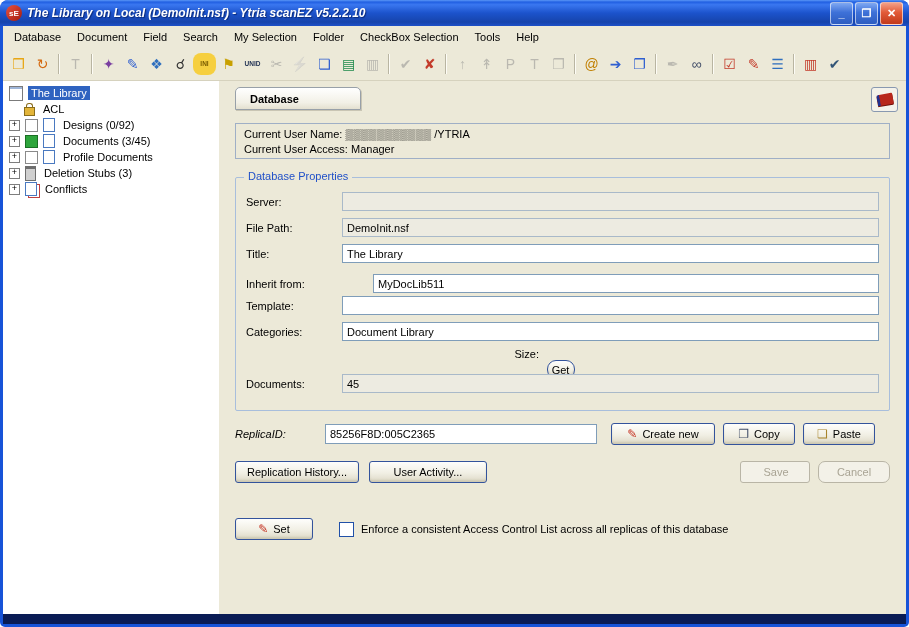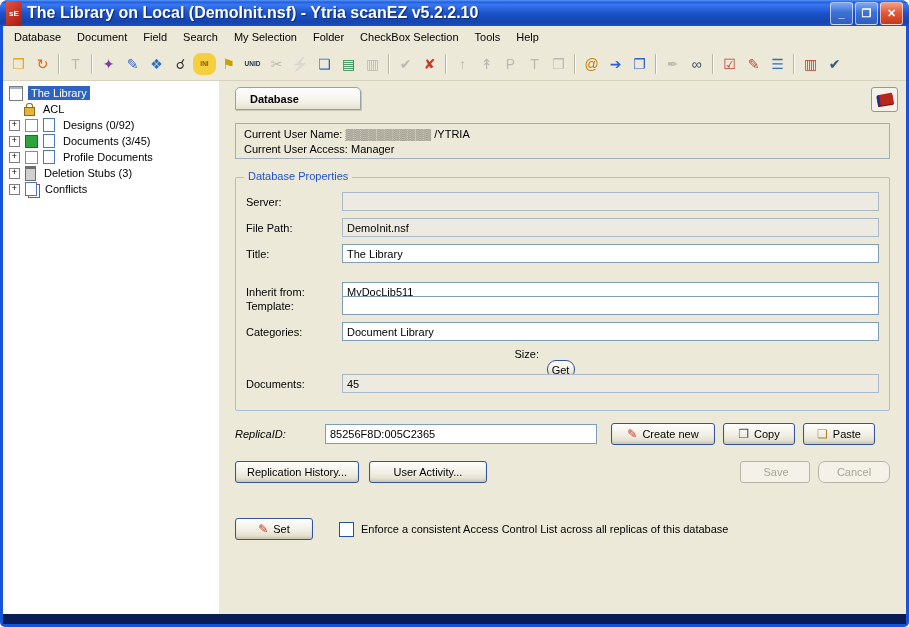--- a/index.html
+++ b/index.html
@@ -1,23 +1,23 @@
 <!DOCTYPE html>
 <html><head>
 <meta charset="utf-8">
 <style>
   html,body{margin:0;padding:0;background:#fff;}
   .window{width:909px;height:627px;position:relative;background:#1753D8;border-radius:8px 8px 5px 5px;overflow:hidden;
           font-family:"Liberation Sans",sans-serif;font-size:11px;color:#000;}
   
   .titlebar{height:26px;display:flex;align-items:center;padding:0 6px;gap:5px;border-radius:8px 8px 0 0;
             background:linear-gradient(180deg,#5A96F6 0%,#2160E2 8%,#3A77F0 18%,#1C53CC 50%,#1644AC 85%,#1D50C8 100%);}
-  .app-icon{width:16px;height:24px;border-radius:0;flex:none;display:flex;align-items:center;justify-content:center;
+  .app-icon{width:16px;height:16px;border-radius:8px;flex:none;display:flex;align-items:center;justify-content:center;
             background:linear-gradient(135deg,#E8503E,#A31D10);color:#fff;font-size:8px;font-weight:bold;}
-  .title{flex:1;color:#fff;font-weight:bold;font-size:16px;text-shadow:1px 1px 1px #0A2A7A;white-space:nowrap;overflow:hidden;}
+  .title{flex:1;color:#fff;font-weight:bold;font-size:12px;text-shadow:1px 1px 1px #0A2A7A;white-space:nowrap;overflow:hidden;font-style:italic;}
   .tbtns{display:flex;gap:2px;flex:none;}
   .tbtn{width:21px;height:21px;border-radius:3px;border:1px solid rgba(255,255,255,.6);display:flex;align-items:center;justify-content:center;
         color:#fff;font-size:11px;font-weight:bold;background:linear-gradient(180deg,#7FA8F2,#3E71D8 45%,#2E5DC0);}
   .tbtn.close{background:linear-gradient(180deg,#F2A088,#E25B38 45%,#C23A1A);}
   
   .wbody{position:absolute;top:26px;left:3px;right:3px;bottom:13px;background:#ECE9D8;display:flex;flex-direction:column;}
   .menubar{height:21px;display:flex;align-items:center;padding-left:3px;}
   .menu-item{padding:2px 8px;cursor:default;}
   .toolbar{height:29px;display:flex;align-items:center;padding:2px 4px;gap:1px;border-bottom:1px solid #D6D2BE;}
   .tbicon{width:23px;height:22px;display:flex;align-items:center;justify-content:center;font-size:14px;border-radius:3px;flex:none;}
@@ -218,21 +218,21 @@
             <input class="fld" disabled="" value="" style="">
           </div>
           <div class="prow" style="top:40px;">
             <span class="plabel">File Path:</span>
             <input class="fld" disabled="" value="DemoInit.nsf" style="">
           </div>
           <div class="prow" style="top:66px;">
             <span class="plabel">Title:</span>
             <input class="fld" value="The Library" style="">
           </div>
-          <div class="prow" style="top:104px;">
+          <div class="prow" style="top:96px;gap:31px;">
             <span class="plabel">Inherit from:</span>
             <input class="fld" value="MyDocLib511" style="">
           </div>
           <div class="prow" style="top:144px;">
             <span class="plabel">Categories:</span>
             <input class="fld" value="Document Library" style="">
           </div>
           <div class="prow" style="top:118px;">
             <span class="plabel">Template:</span>
             <input class="fld" value="" style="">

